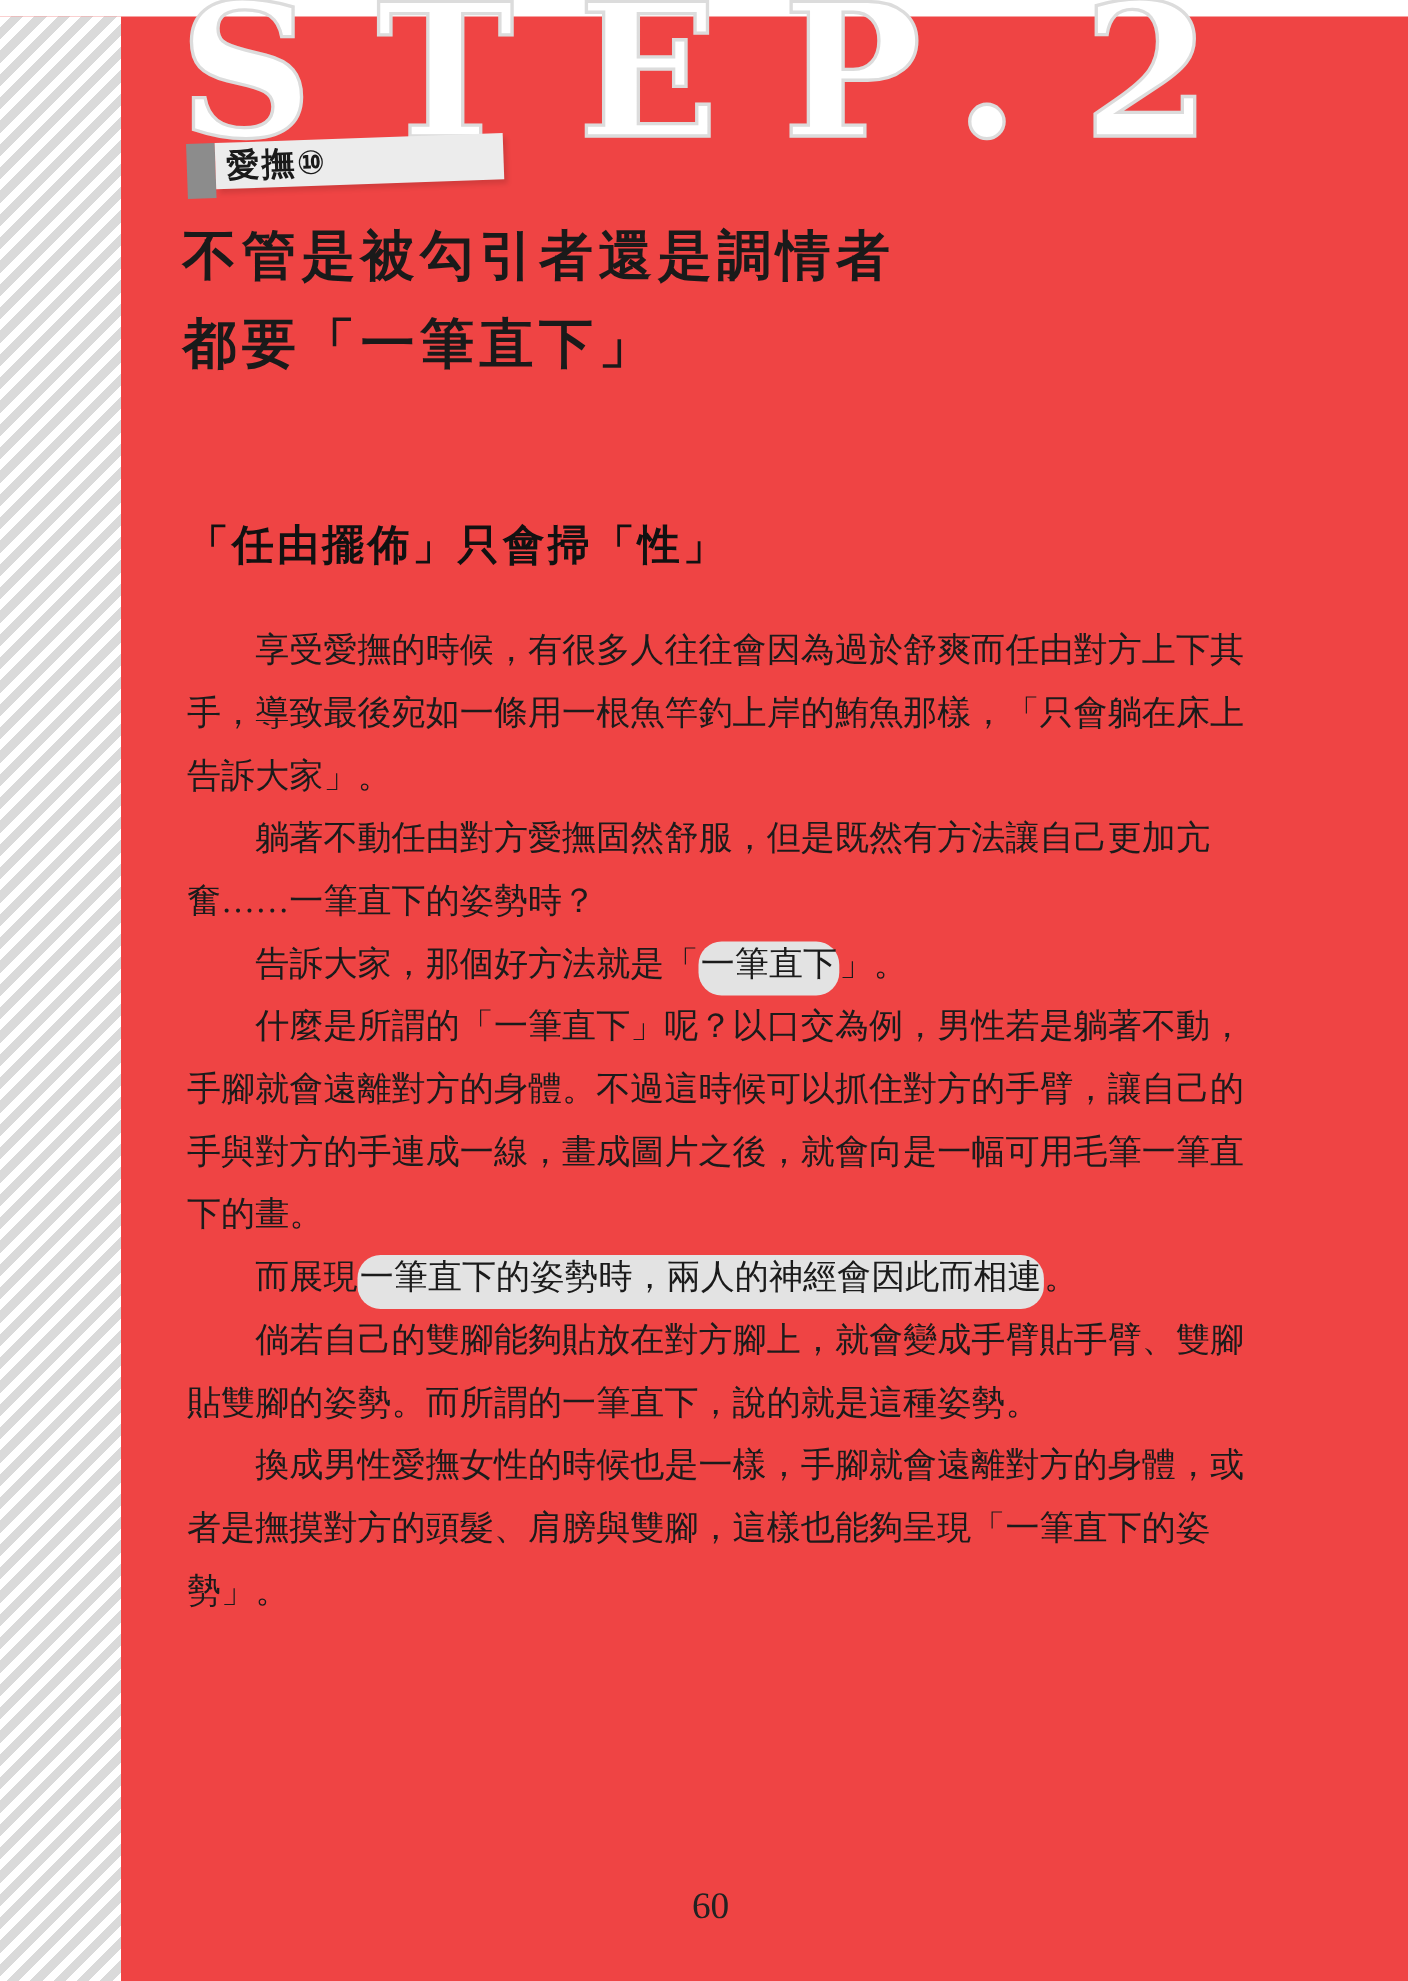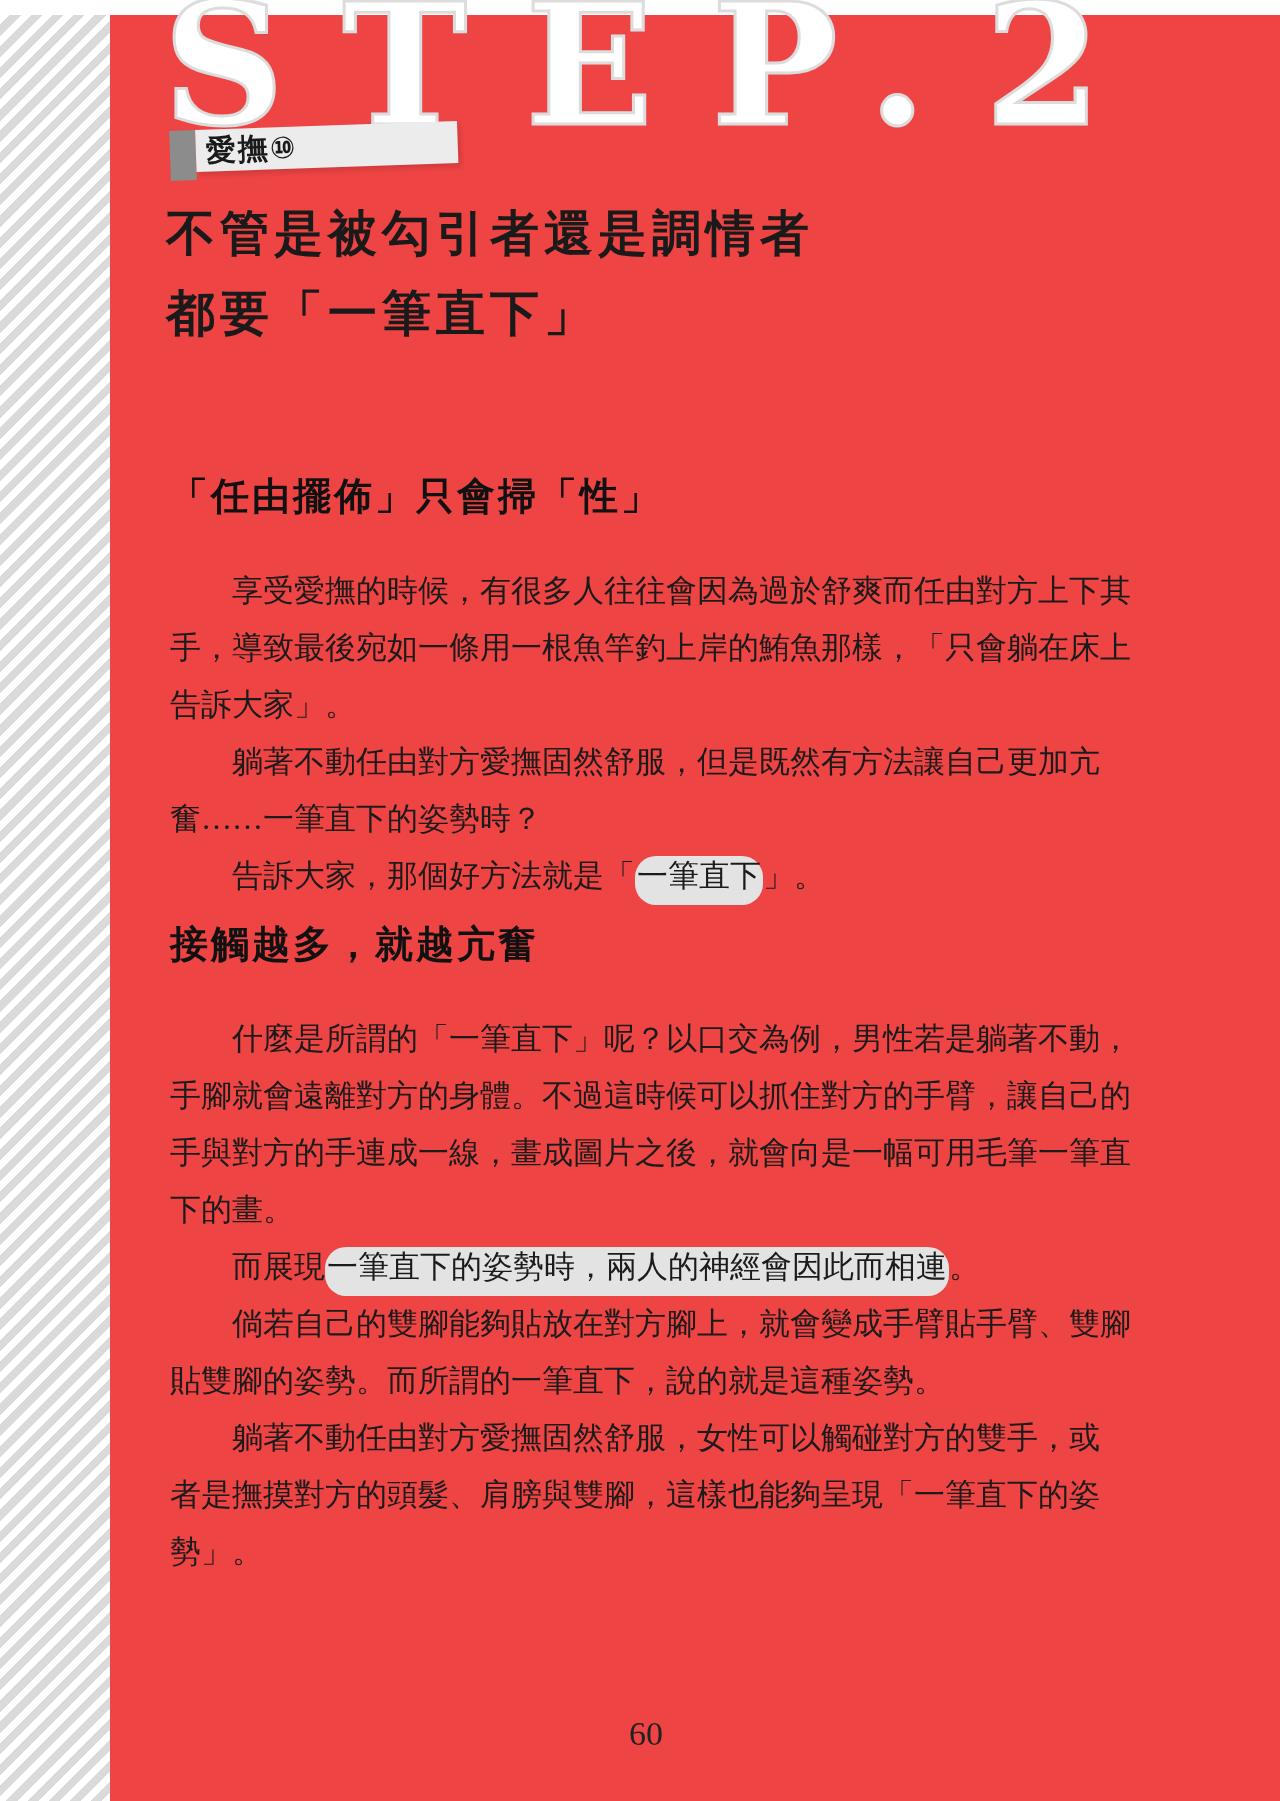--- a/index.html
+++ b/index.html
@@ -108,27 +108,26 @@
   </h1>
 
   <div class="content" id="content">
       <div class="section-heading">「任由擺佈」只會掃「性」</div>
       <div class="body-line indent"><span class="">享受愛撫的時候，有很多人往往會因為過於舒爽而任由對方上下其</span></div>
       <div class="body-line"><span class="">手，導致最後宛如一條用一根魚竿釣上岸的鮪魚那樣，「只會躺在床上</span></div>
       <div class="body-line"><span class="">告訴大家」。</span></div>
       <div class="body-line indent"><span class="">躺著不動任由對方愛撫固然舒服，但是既然有方法讓自己更加亢</span></div>
       <div class="body-line"><span class="">奮……一筆直下的姿勢時？</span></div>
       <div class="body-line indent"><span class="">告訴大家，那個好方法就是「</span><span class="hl">一筆直下</span><span class="">」。</span></div>
-      <div class="section-heading">接觸越多，就越亢奮</div>
       <div class="body-line indent"><span class="">什麼是所謂的「一筆直下」呢？以口交為例，男性若是躺著不動，</span></div>
       <div class="body-line"><span class="">手腳就會遠離對方的身體。不過這時候可以抓住對方的手臂，讓自己的</span></div>
       <div class="body-line"><span class="">手與對方的手連成一線，畫成圖片之後，就會向是一幅可用毛筆一筆直</span></div>
       <div class="body-line"><span class="">下的畫。</span></div>
       <div class="body-line indent"><span class="">而展現</span><span class="hl">一筆直下的姿勢時，兩人的神經會因此而相連</span><span class="">。</span></div>
       <div class="body-line indent"><span class="">倘若自己的雙腳能夠貼放在對方腳上，就會變成手臂貼手臂、雙腳</span></div>
       <div class="body-line"><span class="">貼雙腳的姿勢。而所謂的一筆直下，說的就是這種姿勢。</span></div>
-      <div class="body-line indent"><span class="">躺著不動任由對方愛撫固然舒服，女性可以觸碰對方的雙手，或</span></div>
+      <div class="body-line indent"><span class="">換成男性愛撫女性的時候也是一樣，手腳就會遠離對方的身體，或</span></div>
       <div class="body-line"><span class="">者是撫摸對方的頭髮、肩膀與雙腳，這樣也能夠呈現「一筆直下的姿</span></div>
       <div class="body-line"><span class="">勢」。</span></div>
     </div>
 
   <div class="page-number">60</div>
 </div>
 
 </body></html>

